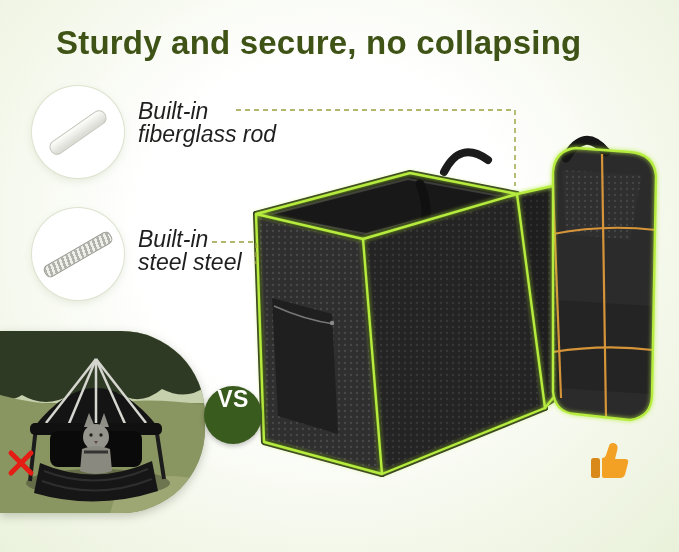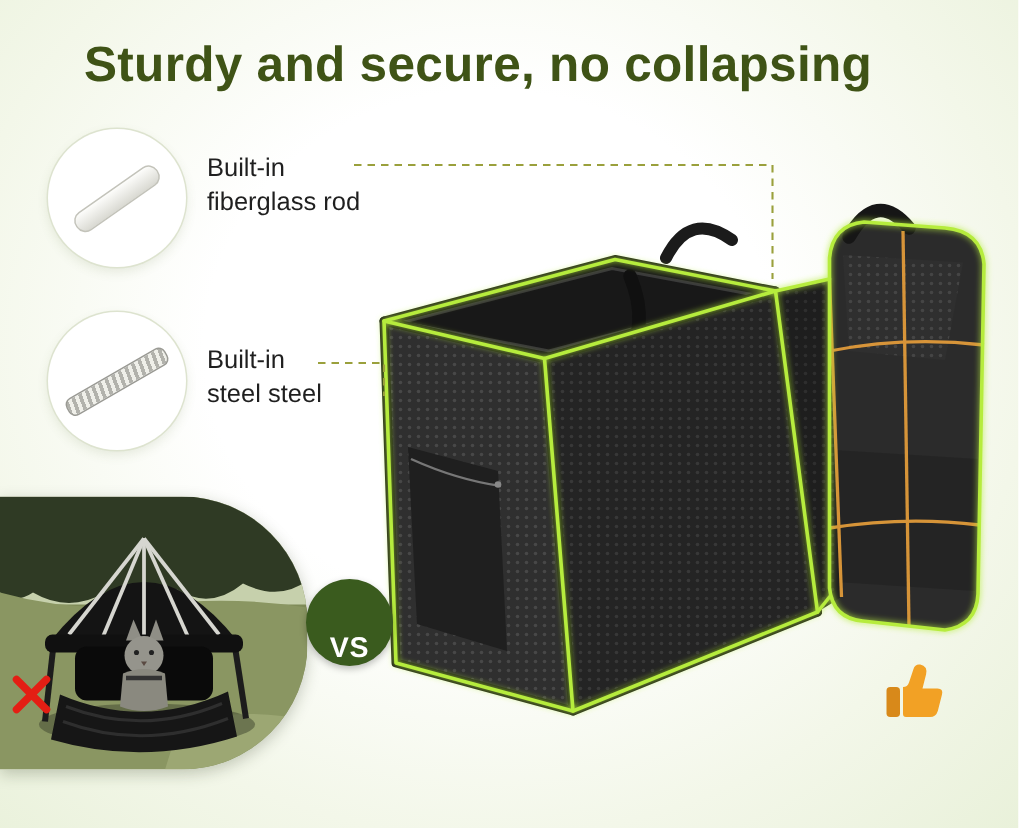--- a/index.html
+++ b/index.html
@@ -22,41 +22,41 @@
   .circle-wire{left:32px;top:208px;}
   .rod-icon{
     width:64px;height:13px;border-radius:7px;transform:rotate(-35deg);
     background:linear-gradient(#fdfdfb,#d9d9d2);border:1px solid #c3c3ba;
   }
   .wire-icon{
     width:74px;height:11px;border-radius:5px;transform:rotate(-30deg);
     background:repeating-linear-gradient(100deg,#b2b2ac 0 2.5px,#efefe9 2.5px 5px);
     border:1px solid #9a9a94;
   }
-  .callout-label{position:absolute;font-size:17px;color:#1f1f1f;line-height:23px;}
+  .callout-label{position:absolute;font-size:23px;color:#1f1f1f;line-height:23px;font-style:italic;}
   .label-rod{left:138px;top:100px;}
   .label-wire{left:138px;top:228px;}
   .overlay-svg{position:absolute;left:0;top:0;width:679px;height:552px;}
   .leader{stroke:var(--leader-color,#9aa03c);stroke-width:1.4;fill:none;stroke-dasharray:5 4;}
   .glow{stroke:var(--frame-green,#b6ec3e);stroke-width:2.4;fill:none;
         stroke-linecap:round;stroke-linejoin:round;filter:url(#glow);}
   .frame-dark{stroke:#141414;stroke-width:6;fill:none;stroke-linejoin:round;stroke-linecap:round;}
   .wire-line{stroke:var(--wire-orange,#e09a3a);stroke-width:2.2;fill:none;opacity:.95;}
   .photo{
     position:absolute;left:0;top:331px;width:205px;height:182px;
     border-radius:0 84px 84px 0;overflow:hidden;
     box-shadow:0 3px 10px rgba(40,50,25,.25);
   }
   .x-mark{position:absolute;left:6px;top:448px;width:30px;height:30px;}
   .x-mark line{stroke:var(--x-color,#e41e14);stroke-width:5;stroke-linecap:round;}
   .vs-badge{
     position:absolute;left:204px;top:386px;width:58px;height:58px;border-radius:50%;
     background:var(--badge-bg,#3a5b1e);color:#ffffff;
-    display:flex;align-items:flex-end;justify-content:center;
-    font-weight:800;font-size:19px;letter-spacing:.5px;
+    display:flex;align-items:flex-start;justify-content:center;
+    font-weight:800;font-size:23px;letter-spacing:.5px;
     box-shadow:0 2px 5px rgba(0,0,0,.25);
   }
   .thumb{position:absolute;left:584px;top:436px;width:46px;height:46px;}
 </style>
 </head>
 <body>
 
 <div class="stage">
 
   <svg class="overlay-svg" viewBox="0 0 679 552">

